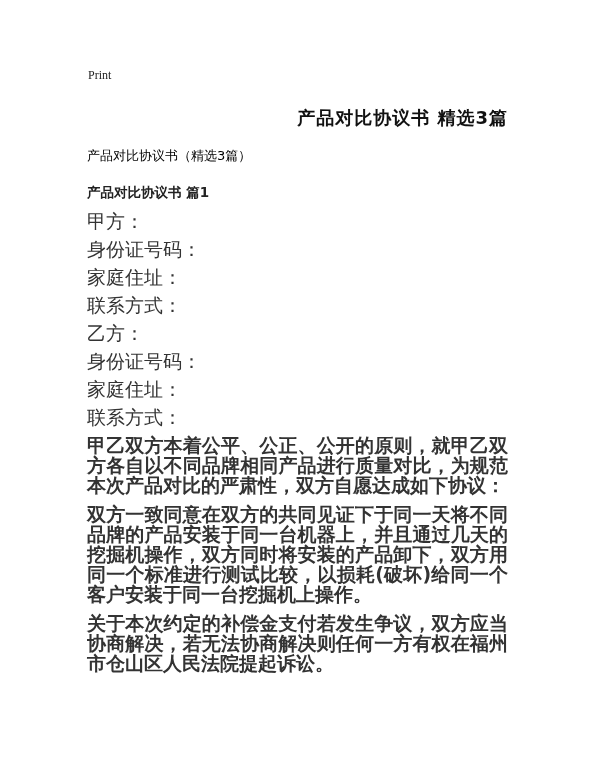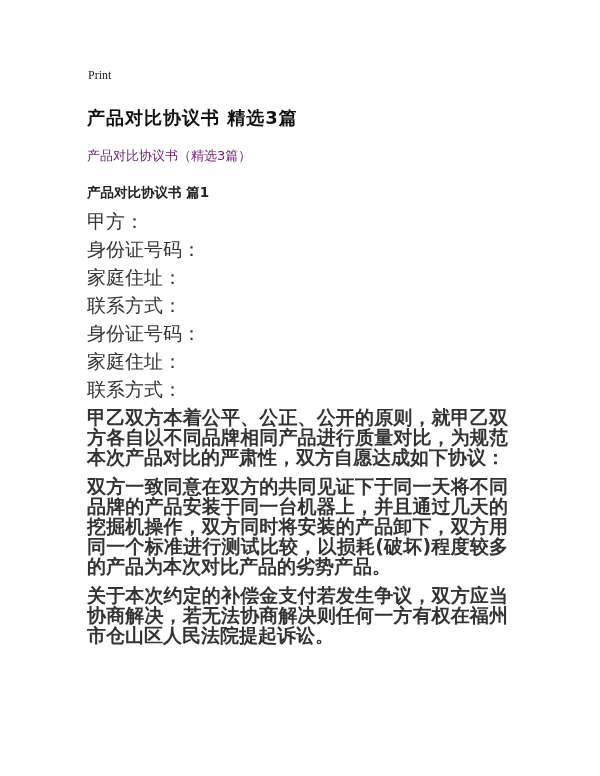--- a/index.html
+++ b/index.html
@@ -26,29 +26,29 @@
     color: #222222;
     line-height: 14px;
     margin: 0 0 14px 1px;
     display: inline-block;
     cursor: pointer;
   }
   .doc-title {
     font-size: 18px;
     font-weight: bold;
     color: #111111;
-    text-align: left;
+    text-align: right;
     margin: 10px 0 16px 0;
     line-height: 24px;
     letter-spacing: 1px;
   }
   .doc-subtitle {
     font-size: 13px;
     font-weight: normal;
-    color: #701a75;
+    color: #000000;
     margin: 0 0 9px 0;
     line-height: 20px;
   }
   .section-heading {
     font-size: 13.5px;
     font-weight: bold;
     color: #222222;
     margin: 16px 0 9px 0;
     line-height: 20px;
   }
@@ -74,21 +74,22 @@
   <h1 class="doc-title">产品对比协议书 精选3篇</h1>
 
   <p class="doc-subtitle">产品对比协议书（精选3篇）</p>
 
   <h2 class="section-heading">产品对比协议书 篇1</h2>
 
   <p class="field-line">甲方：</p>
   <p class="field-line">身份证号码：</p>
   <p class="field-line">家庭住址：</p>
   <p class="field-line">联系方式：</p>
+  <p class="field-line">乙方：</p>
   <p class="field-line">身份证号码：</p>
   <p class="field-line">家庭住址：</p>
   <p class="field-line">联系方式：</p>
 
   <p class="body-paragraph">甲乙双方本着公平、公正、公开的原则，就甲乙双方各自以不同品牌相同产品进行质量对比，为规范本次产品对比的严肃性，双方自愿达成如下协议：</p>
-  <p class="body-paragraph">双方一致同意在双方的共同见证下于同一天将不同品牌的产品安装于同一台机器上，并且通过几天的挖掘机操作，双方同时将安装的产品卸下，双方用同一个标准进行测试比较，以损耗(破坏)程度较多的产品为本次对比产品的劣势产品。</p>
+  <p class="body-paragraph">双方一致同意在双方的共同见证下于同一天将不同品牌的产品安装于同一台机器上，并且通过几天的挖掘机操作，双方同时将安装的产品卸下，双方用同一个标准进行测试比较，以损耗(破坏)给同一个客户安装于同一台挖掘机上操作。</p>
   <p class="body-paragraph">关于本次约定的补偿金支付若发生争议，双方应当协商解决，若无法协商解决则任何一方有权在福州市仓山区人民法院提起诉讼。</p>
 
 </div>
 
 </body></html>

